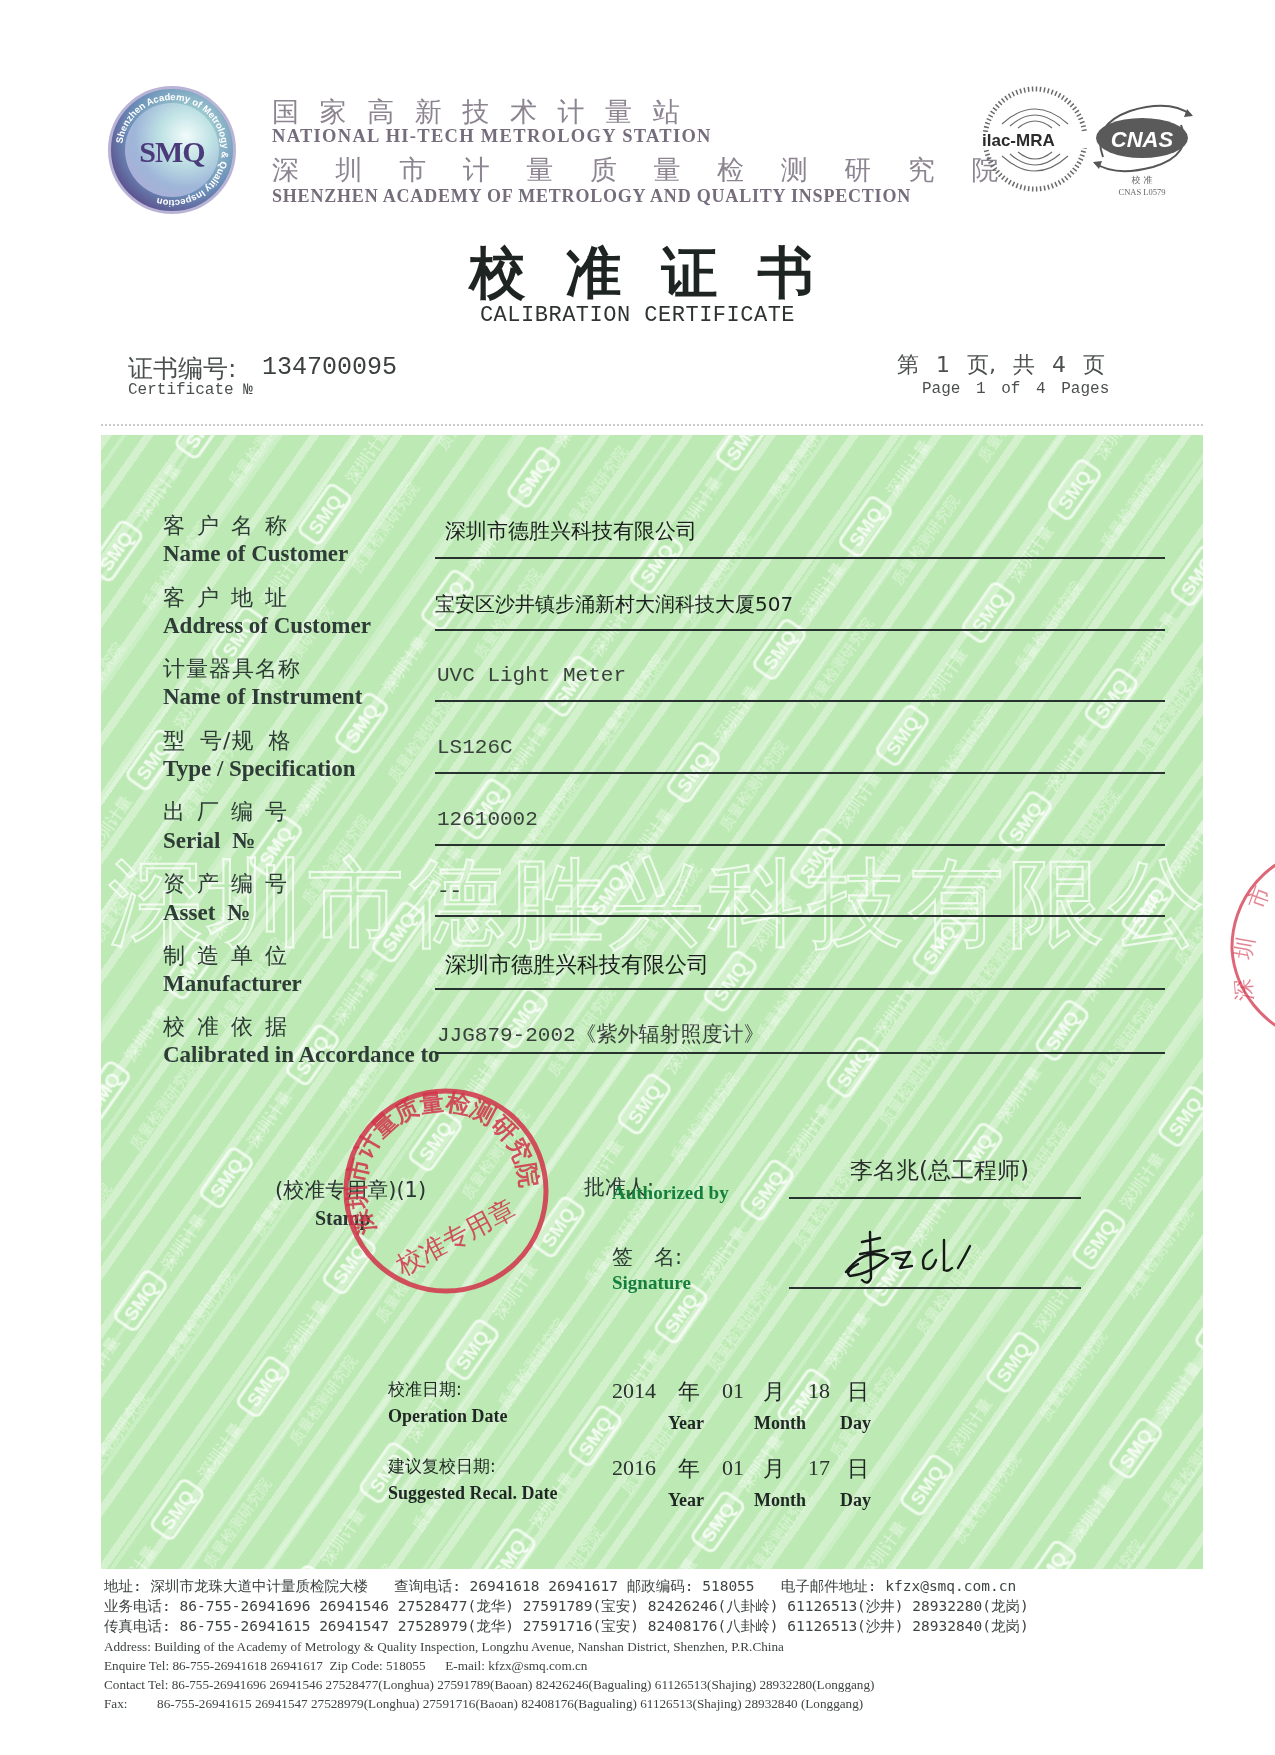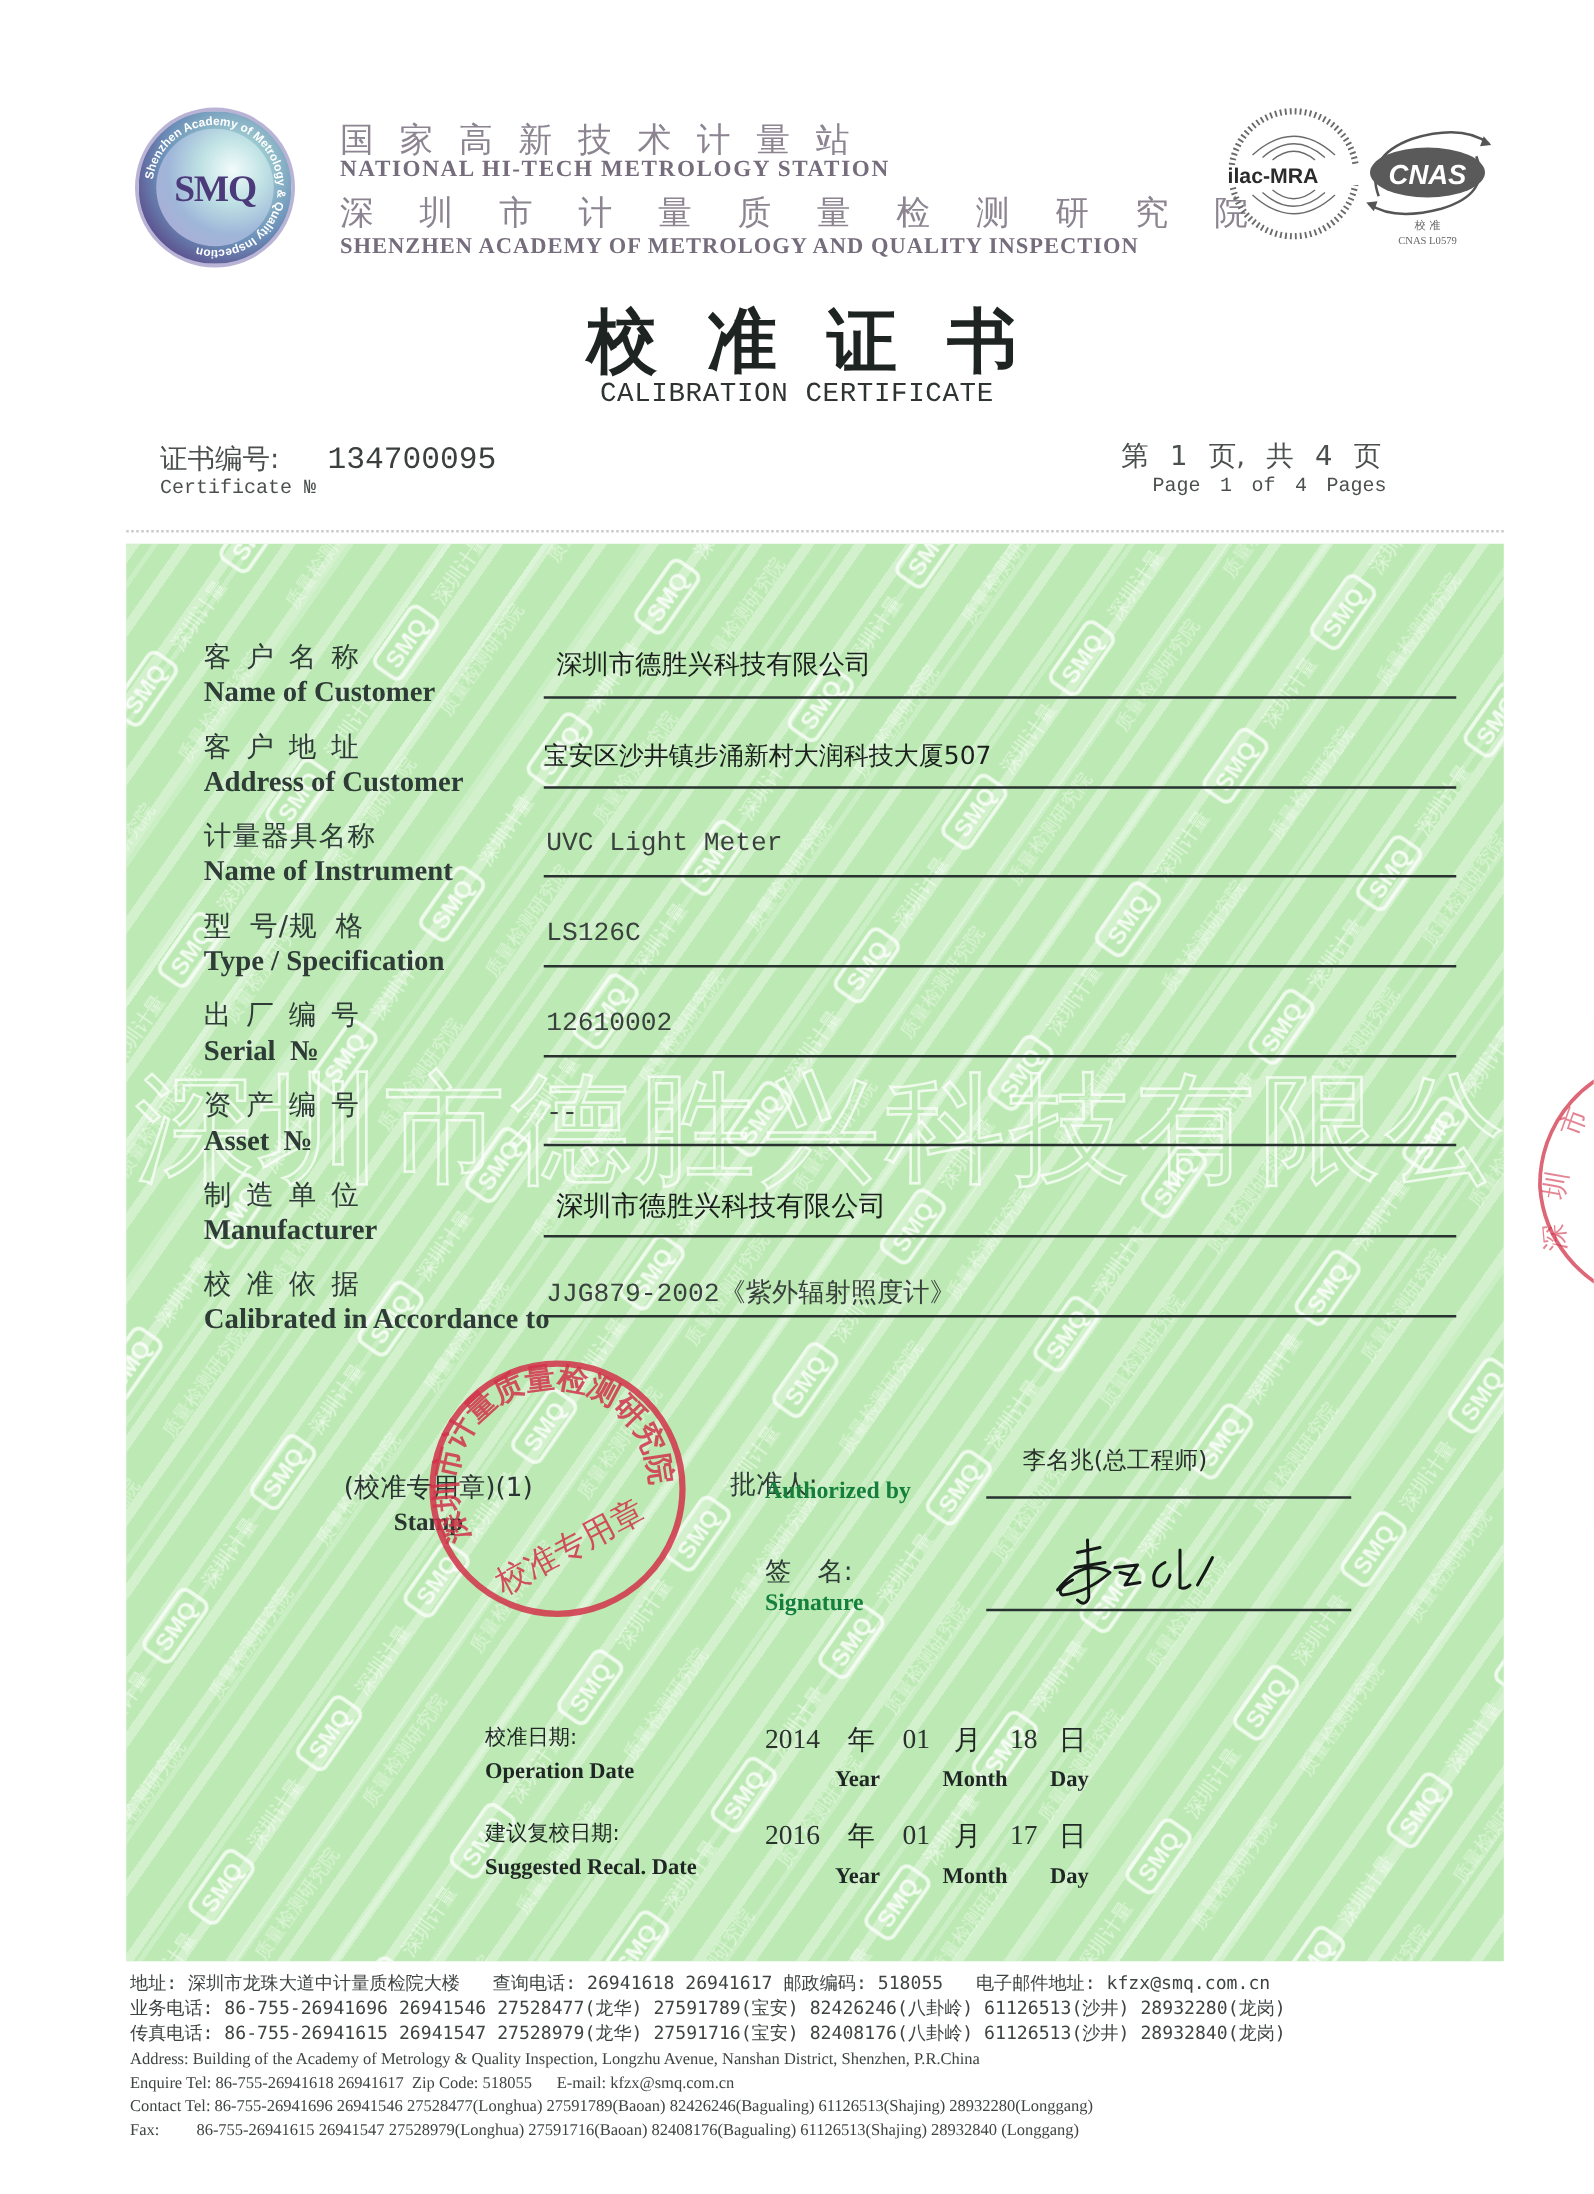--- a/index.html
+++ b/index.html
@@ -21,21 +21,21 @@
   .inst-en { font-family: "Liberation Serif", serif; font-weight: bold; color: #756c7c; letter-spacing: 1.3px; }
 
   .ilac { left: 980px; top: 84px; width: 110px; height: 110px; }
   .cnas { left: 1085px; top: 85px; width: 115px; height: 115px; }
 
   .title-cn { left: 0; width: 1275px; top: 236px; text-align: center; font-family: "DejaVu Serif", serif;
     font-size: 56px; font-weight: bold; letter-spacing: 40px; color: #1e2422; padding-left: 48px; }
   .title-en { left: 0; width: 1275px; top: 303px; text-align: center; font-family: "Liberation Mono", monospace;
     font-size: 22px; color: #2e3432; letter-spacing: 0.5px; }
 
-  .certno-cn { left: 128px; top: 352px; font-family: "DejaVu Sans", sans-serif; font-size: 22px; color: #4b504f; }
+  .certno-cn { left: 128px; top: 352px; font-family: "DejaVu Sans", sans-serif; font-size: 25px; color: #4b504f; }
   .certno-val { left: 262px; top: 353px; font-family: "Liberation Mono", monospace; font-size: 25px; color: #3b403e; }
   .certno-en { left: 128px; top: 381px; font-family: "Liberation Mono", monospace; font-size: 16px; color: #4b504f; }
   .page-cn { left: 897px; top: 350px; font-family: "DejaVu Sans", sans-serif; font-size: 22px; color: #4b504f; word-spacing: 10px; }
   .page-en { left: 922px; top: 380px; font-family: "Liberation Mono", monospace; font-size: 16px; color: #4b504f; word-spacing: 6px; }
 
   .dotted { left: 101px; top: 424px; width: 1102px; height: 0; border-top: 2px dotted #c9ccc8; }
 
   
   .panel { left: 101px; top: 435px; width: 1102px; height: 1134px; overflow: hidden;
     background-color: #bdeab4;
@@ -50,21 +50,21 @@
   .lbl-cn { font-family: "DejaVu Sans", sans-serif; font-size: 22px; color: #2e3b37; letter-spacing: 12px; }
   .lbl-cn.tight { letter-spacing: 1px; }
   .lbl-en { font-family: "Liberation Serif", serif; font-weight: bold; font-size: 23px; color: #2e3b37; }
   .val { font-family: "DejaVu Sans", sans-serif; font-size: 21px; color: #1a1f1d; }
   .val.mono { font-family: "Liberation Mono", monospace; font-size: 21px; color: #3a403e; }
   .rule { height: 0; border-top: 2px solid #28322f; }
 
   .stamp { left: 340px; top: 1085px; width: 212px; height: 212px; }
   .sign-lbl-cn { font-family: "DejaVu Sans", sans-serif; font-size: 21px; color: #2e3b37; }
   .sign-lbl-en { font-family: "Liberation Serif", serif; font-weight: bold; font-size: 19px; color: #15803d; }
-  .auth-name { font-family: "DejaVu Sans", sans-serif; font-size: 19px; color: #2a302e; }
+  .auth-name { font-family: "DejaVu Sans", sans-serif; font-size: 23px; color: #2a302e; margin-left: 32px; }
 
   .date-lbl-cn { font-family: "DejaVu Sans", sans-serif; font-size: 17px; color: #1f2624; }
   .date-lbl-en { font-family: "Liberation Serif", serif; font-weight: bold; font-size: 18px; color: #1f2624; }
   .date-num { font-family: "Liberation Serif", serif; font-size: 22px; color: #2b312f; }
   .date-unit { font-family: "DejaVu Sans", sans-serif; font-size: 22px; color: #1f2624; }
   .date-unit-en { font-family: "Liberation Serif", serif; font-weight: bold; font-size: 18px; color: #1f2624; }
 
   
   .foot { left: 104px; font-family: "DejaVu Sans Mono", monospace; color: #3e4442; white-space: pre; }
   .foot.cn { font-size: 14.5px; }

